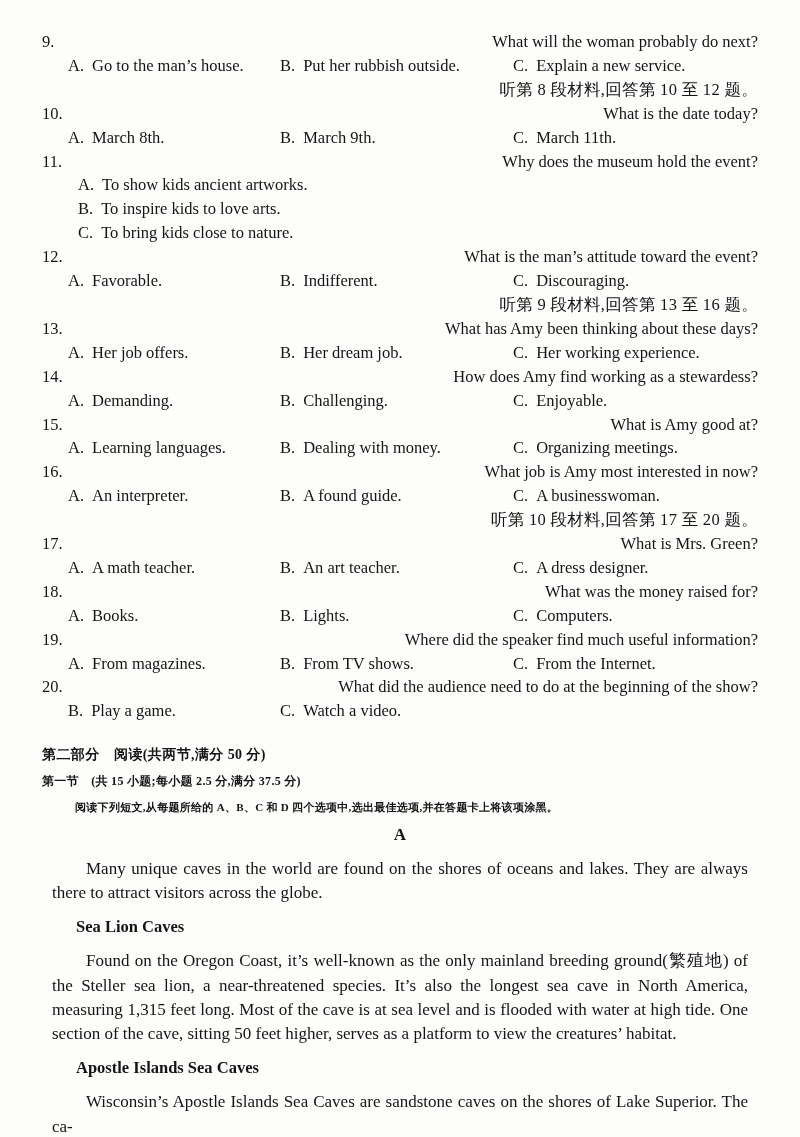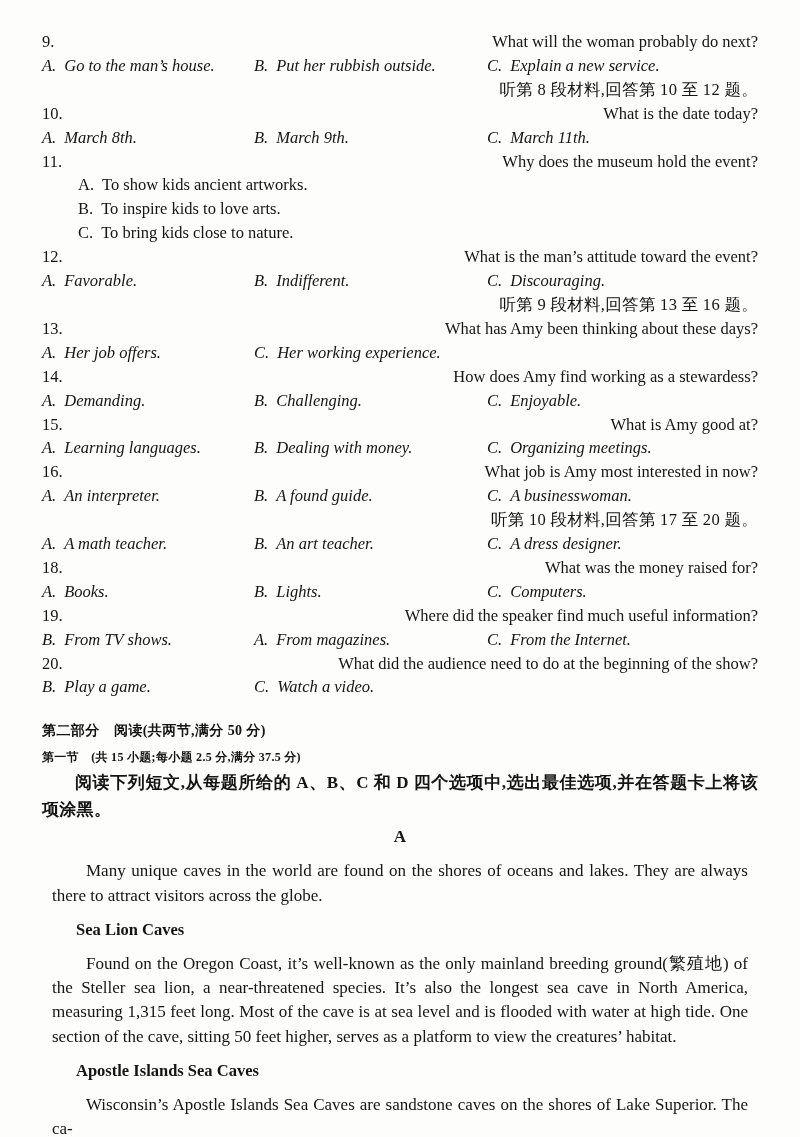--- a/index.html
+++ b/index.html
@@ -14,35 +14,36 @@
 
   
   .qb { margin: 0; }
   .q-line { display: flex; line-height: 23.9px; font-size: 16.5px; }
   .q-num { flex: 0 0 30px; }
   .q-text { flex: 1; text-align: right; }
   .dir { line-height: 23.9px; font-size: 16.5px; letter-spacing: 0.3px; text-align: right; }
   .opt-row {
     display: grid;
     grid-template-columns: 212px 233px 1fr;
-    line-height: 23.9px; font-size: 16.5px; font-style: italic;
+    margin-left: 26px;
+    line-height: 23.9px; font-size: 16.5px;
   }
   .opt-stack { margin-left: 36px; line-height: 23.9px; font-size: 16.5px; }
   .opt-stack .opt { display: block; }
   .opt-letter { margin-right: 8px; }
 
   
   .part-heading {
     margin-top: 19px;
     font-weight: 700; font-size: 14px; line-height: 26px;
     letter-spacing: 0.4px;
   }
   .section-heading { font-weight: 700; font-size: 12px; line-height: 26px; letter-spacing: 0.3px; }
   .instruction {
-    font-weight: 700; font-size: 17px; line-height: 26.5px;
+    font-weight: 700; font-size: 11px; line-height: 26.5px;
     text-indent: 33px; text-align: justify; margin: 0; letter-spacing: 0.3px;
   }
   .passage-label { text-align: center; font-weight: 700; font-size: 17px; line-height: 25px; margin-top: 1px; }
   .para {
     margin: 10px; font-size: 17px; line-height: 24.2px;
     text-indent: 34px; text-align: justify;
   }
   .subhead { font-weight: 700; font-size: 16.5px; line-height: 24.2px; padding-left: 34px; }
 
   .footer {
@@ -102,20 +103,21 @@
         </div>
       </div>
       <div class="dir">听第 9 段材料,回答第 13 至 16 题。</div>
       <div class="qb">
         <div class="q-line">
           <span class="q-num">13.</span>
           <span class="q-text">What has Amy been thinking about these days?</span>
         </div>
         <div class="opt-row">
           <span class="opt"><span class="opt-letter">A.</span><span class="opt-text">Her job offers.</span></span>
+          <span class="opt"><span class="opt-letter">B.</span><span class="opt-text">Her dream job.</span></span>
           <span class="opt"><span class="opt-letter">C.</span><span class="opt-text">Her working experience.</span></span>
         </div>
       </div>
       <div class="qb">
         <div class="q-line">
           <span class="q-num">14.</span>
           <span class="q-text">How does Amy find working as a stewardess?</span>
         </div>
         <div class="opt-row">
           <span class="opt"><span class="opt-letter">A.</span><span class="opt-text">Demanding.</span></span>
@@ -140,20 +142,24 @@
           <span class="q-text">What job is Amy most interested in now?</span>
         </div>
         <div class="opt-row">
           <span class="opt"><span class="opt-letter">A.</span><span class="opt-text">An interpreter.</span></span>
           <span class="opt"><span class="opt-letter">B.</span><span class="opt-text">A found guide.</span></span>
           <span class="opt"><span class="opt-letter">C.</span><span class="opt-text">A businesswoman.</span></span>
         </div>
       </div>
       <div class="dir">听第 10 段材料,回答第 17 至 20 题。</div>
       <div class="qb">
+        <div class="q-line">
+          <span class="q-num">17.</span>
+          <span class="q-text">What is Mrs. Green?</span>
+        </div>
         <div class="opt-row">
           <span class="opt"><span class="opt-letter">A.</span><span class="opt-text">A math teacher.</span></span>
           <span class="opt"><span class="opt-letter">B.</span><span class="opt-text">An art teacher.</span></span>
           <span class="opt"><span class="opt-letter">C.</span><span class="opt-text">A dress designer.</span></span>
         </div>
       </div>
       <div class="qb">
         <div class="q-line">
           <span class="q-num">18.</span>
           <span class="q-text">What was the money raised for?</span>
@@ -163,22 +169,22 @@
           <span class="opt"><span class="opt-letter">B.</span><span class="opt-text">Lights.</span></span>
           <span class="opt"><span class="opt-letter">C.</span><span class="opt-text">Computers.</span></span>
         </div>
       </div>
       <div class="qb">
         <div class="q-line">
           <span class="q-num">19.</span>
           <span class="q-text">Where did the speaker find much useful information?</span>
         </div>
         <div class="opt-row">
+          <span class="opt"><span class="opt-letter">A.</span><span class="opt-text">From magazines.</span></span>
           <span class="opt"><span class="opt-letter">B.</span><span class="opt-text">From TV shows.</span></span>
-          <span class="opt"><span class="opt-letter">A.</span><span class="opt-text">From magazines.</span></span>
           <span class="opt"><span class="opt-letter">C.</span><span class="opt-text">From the Internet.</span></span>
         </div>
       </div>
       <div class="qb">
         <div class="q-line">
           <span class="q-num">20.</span>
           <span class="q-text">What did the audience need to do at the beginning of the show?</span>
         </div>
         <div class="opt-row">
           <span class="opt"><span class="opt-letter">B.</span><span class="opt-text">Play a game.</span></span>

